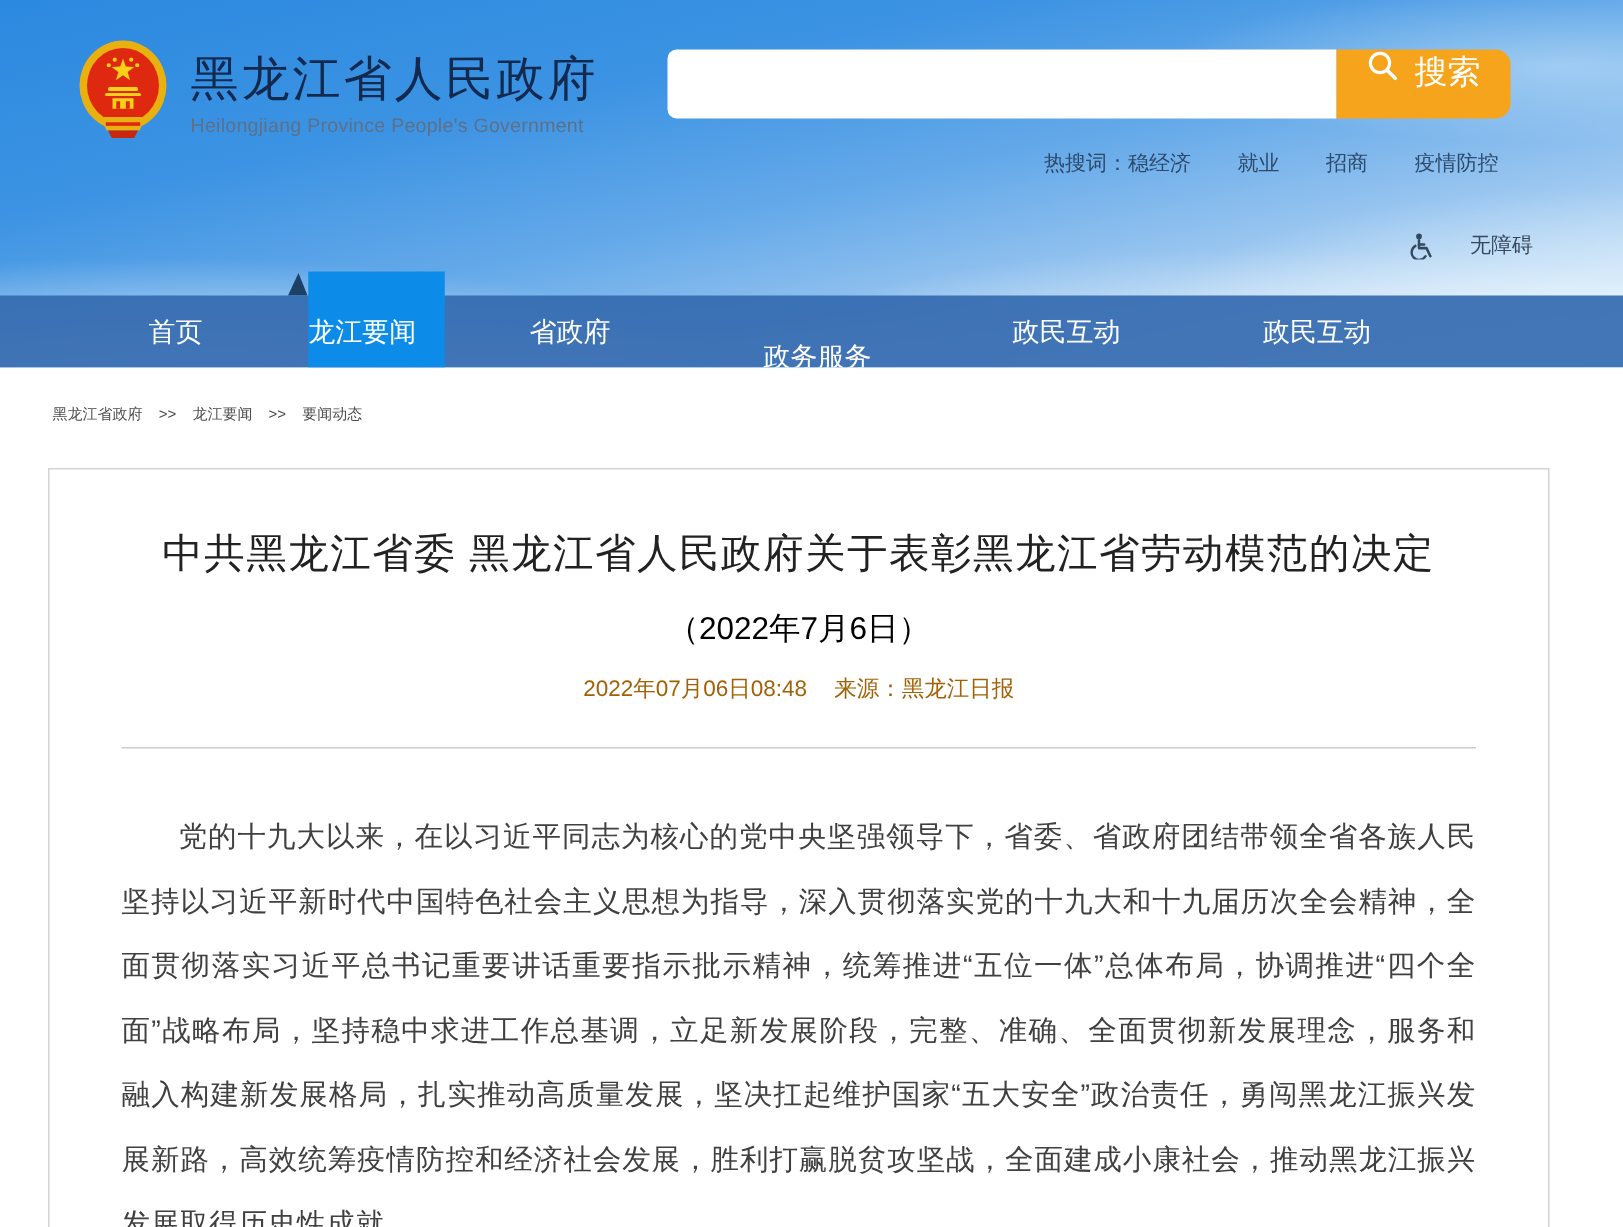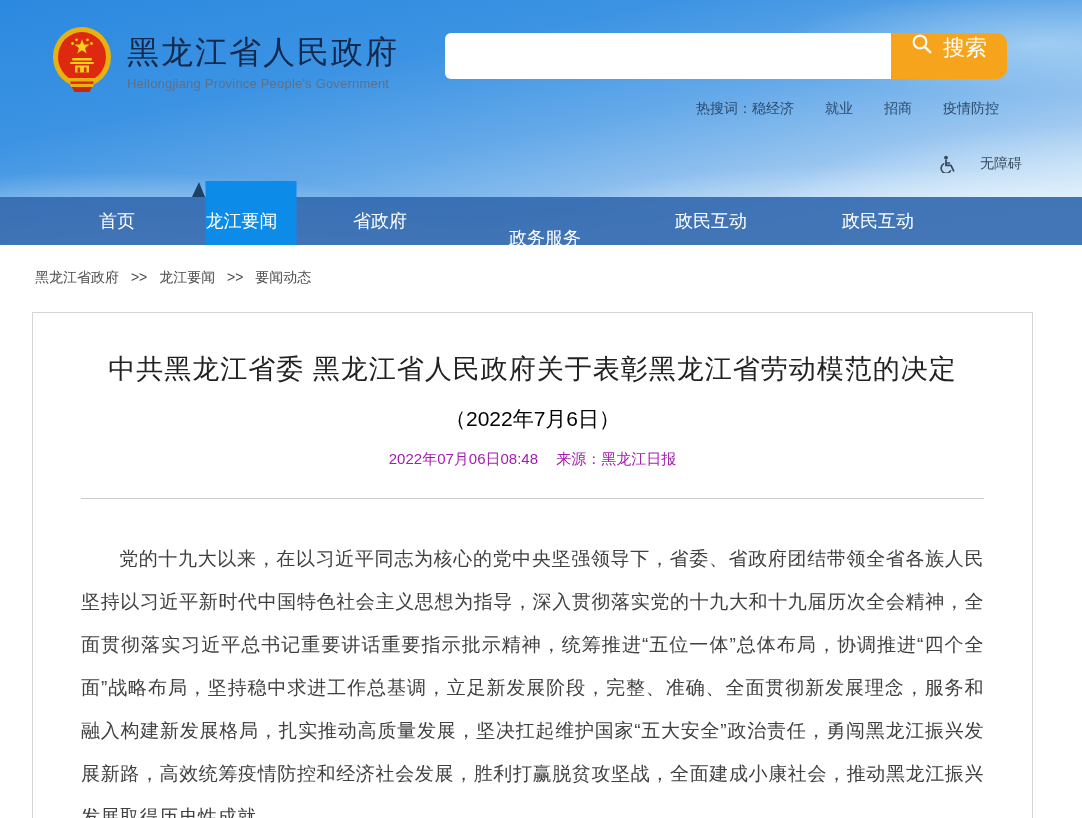--- a/index.html
+++ b/index.html
@@ -86,40 +86,40 @@
   .mountain-peak {
     position:absolute; left:192px; bottom:48px;
     width:0; height:0;
     border-left:7px solid transparent;
     border-right:6px solid transparent;
     border-bottom:15px solid #1d4066;
   }
 
   
   .breadcrumb {
-    margin:24px 0 0 35px; font-size:14px; color:#4d4d4d; height:19px;
+    margin:24px 0 0 35px; font-size:10px; color:#4d4d4d; height:19px;
   }
   .breadcrumb .crumb { cursor:pointer; }
   .breadcrumb .sep { margin:0 8px; color:#4d4d4d; }
 
   
   .article-card {
     margin:24px 0 0 32px; width:1001px;
     background:#ffffff; border:1px solid #d4d4d4;
     padding:33px 48px 70px 48px;
   }
   .article-title {
     font-size:27px; font-weight:400; color:#222222;
     text-align:center; line-height:46px; letter-spacing:1px;
   }
   .article-date {
     text-align:center; font-size:21px; color:#000000; margin-top:13px;
   }
   .article-meta {
-    text-align:center; font-size:15px; color:#a21caf; margin-top:17px;
+    text-align:center; font-size:15px; color:#a16207; margin-top:17px;
   }
   .article-meta .meta-time { margin-right:14px; }
   .divider {
     border:none; border-top:1px solid #cccccc; margin-top:29px;
   }
   .article-body p {
     margin-top:38px; font-size:19px; line-height:43px; color:#404040;
     text-align:justify; text-indent:2em; letter-spacing:.5px;
   }
 </style>

